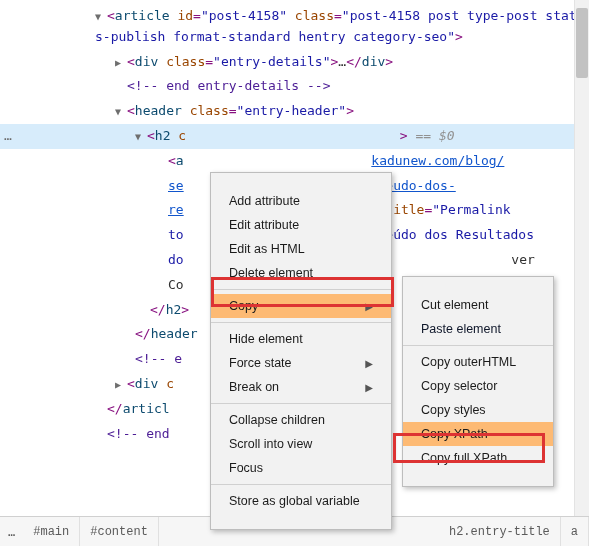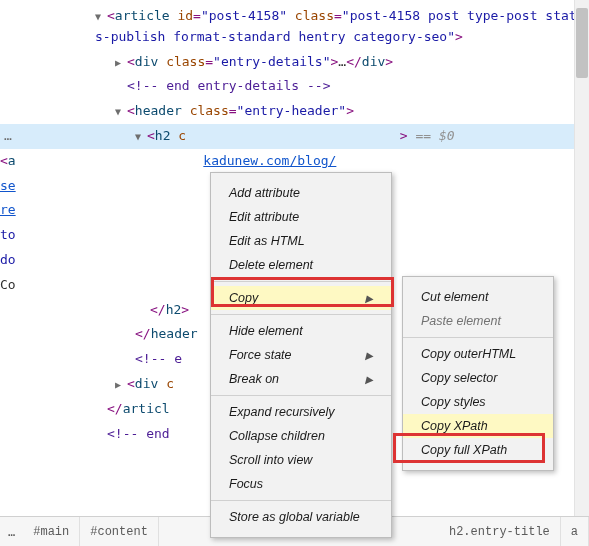--- a/index.html
+++ b/index.html
@@ -31,21 +31,21 @@
     line-height: 1.6;
   }
   .wrap-line {
     white-space: normal;
     word-break: break-all;
   }
   .ind1 { padding-left: 95px; }
   .ind2 { padding-left: 115px; }
   .ind3 { padding-left: 135px; }
   .ind4 { padding-left: 150px; }
-  .indA { }
+  .indA { padding-left: 168px; }
   .arrow {
     display: inline-block;
     width: 10px;
     color: #6e6e6e;
     font-size: 10px;
     margin-right: 2px;
   }
   .tag    { color: #0c4a6e; }
   .attr-n { color: #994500; }
   .attr-v { color: #1a1aa6; }
@@ -83,34 +83,33 @@
   }
   
   .ctx {
     position:absolute;
     background:#f2f2f2;
     border:1px solid #bdbdbd;
     box-shadow: 2px 2px 5px rgba(0,0,0,0.25);
     font-family: "Segoe UI", Arial, sans-serif;
     font-size:12.5px;
     color:#1b1b1b;
-    padding:8px 0;
+    padding:16px 0;
     z-index:10;
-    font-style:italic;
   }
   .ctx .item {
     padding:5px 18px 5px 18px;
     display:flex;
     justify-content:space-between;
     align-items:center;
     cursor:default;
   }
-  .ctx .item.disabled { color:#737373; }
+  .ctx .item.disabled { color:#0f172a; }
   .ctx .item.hover {
-    background:#fef9c3;
+    background:#fdba74;
   }
   .ctx .sep {
     height:1px;
     background:#d0d0d0;
     margin:4px 0;
   }
   .ctx .sub-caret {
     font-size:10px; color:#555; margin-left:20px;
   }
   .ctx.primary {
@@ -270,23 +269,20 @@
     <div class="item">
         <span>Force state</span>
         <span class="sub-caret">▶</span>
       </div>
     <div class="item">
         <span>Break on</span>
         <span class="sub-caret">▶</span>
       </div>
     <div class="sep"></div>
     <div class="item">
-        <span>Expand recursively</span>
-      </div>
-    <div class="item">
         <span>Collapse children</span>
       </div>
     <div class="item">
         <span>Scroll into view</span>
       </div>
     <div class="item">
         <span>Focus</span>
       </div>
     <div class="sep"></div>
     <div class="item">

